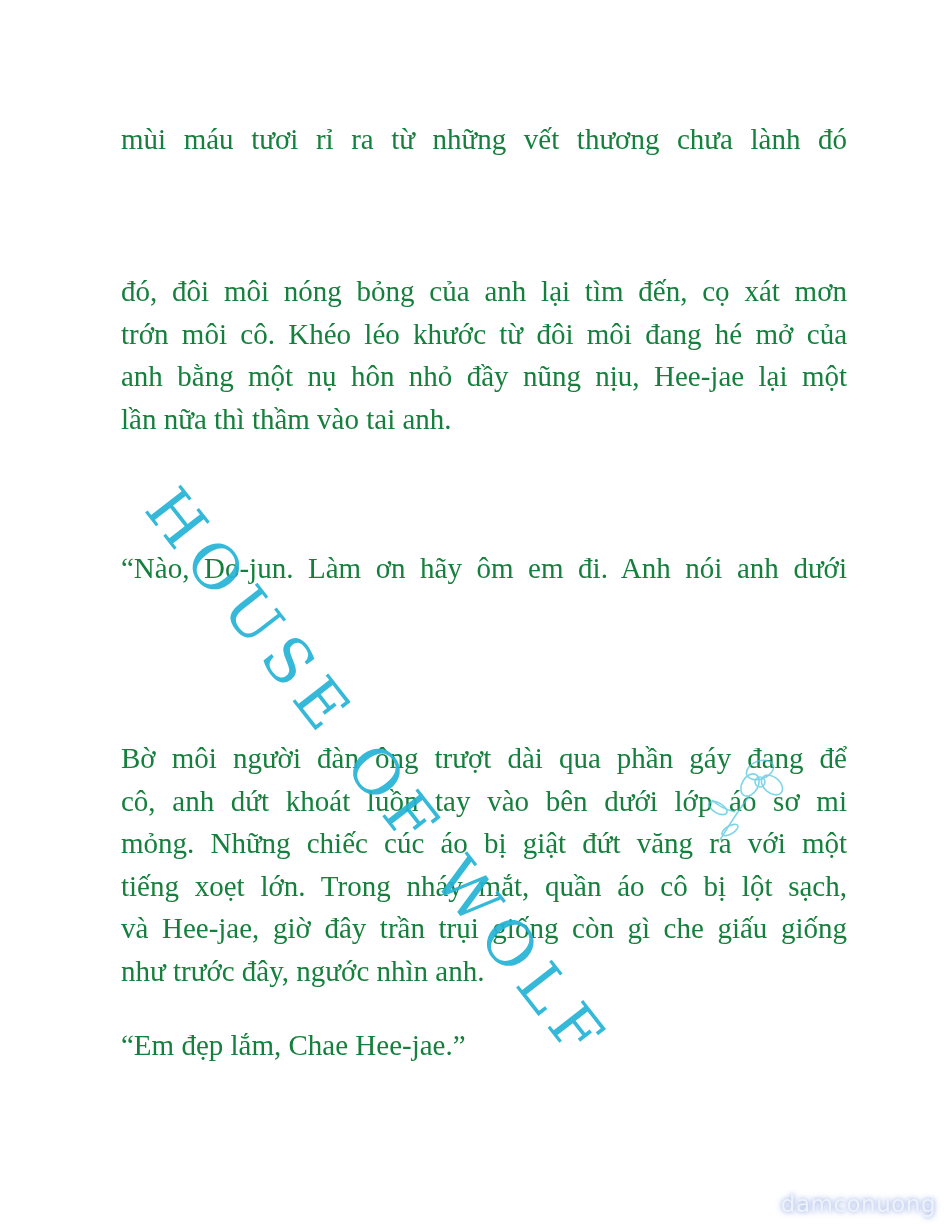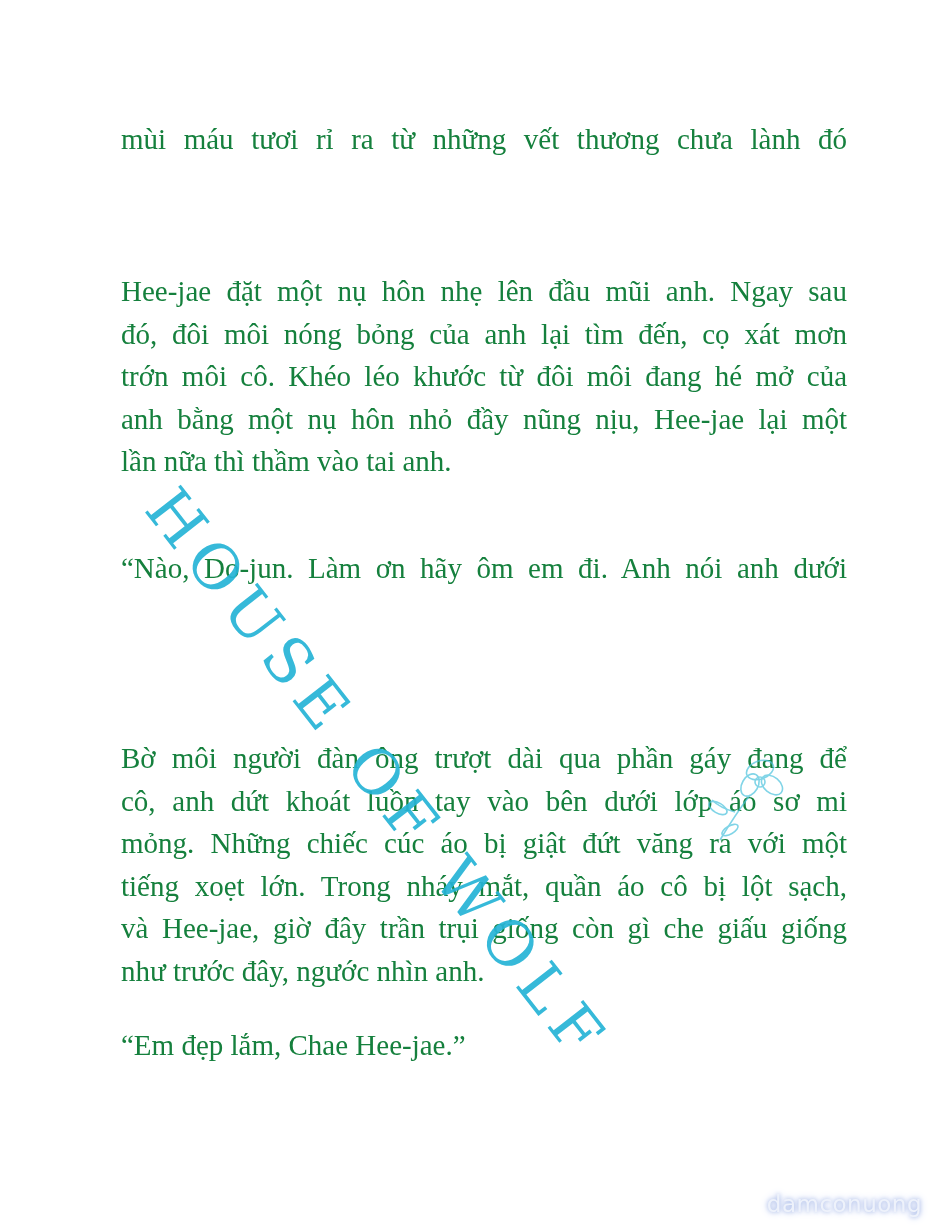--- a/index.html
+++ b/index.html
@@ -18,35 +18,34 @@
   .line { display: block; white-space: nowrap; }
   .line.justify { text-align: justify; text-align-last: justify; white-space: normal; }
   .watermark {
     position: absolute; left: 160px; top: 460px;
     font-family: "DejaVu Serif", serif; font-size: 62px; letter-spacing: 10px;
     color: #25b4d6; opacity: 0.92; transform: rotate(52deg); transform-origin: left center;
     white-space: nowrap; pointer-events: none; z-index: 2;
   }
   .flower { position: absolute; left: 690px; top: 740px; width: 100px; height: 110px; z-index: 2; opacity: 0.7; }
   .site-mark {
-    position: absolute; right: 28px; bottom: 12px;
+    position: absolute; right: 14px; bottom: 12px;
     font-family: "DejaVu Sans", sans-serif; font-size: 23px; color: #eef2fb; letter-spacing: 0.5px;
     text-shadow: 0 0 4px #9fb3e6, 0 0 8px #b9c7ee; z-index: 3;
   }
 </style>
 </head>
 <body>
 
 <div class="page">
   <div class="para" style="top:110px;">
     <span class="line justify">mùi máu tươi rỉ ra từ những vết thương chưa lành đó</span>
   </div>
 
   <div class="para" style="top:262px;">
-    <span class="line justify">Hee-jae đặt một nụ hôn nhẹ lên đầu mũi anh. Ngay sau</span>
     <span class="line justify">đó, đôi môi nóng bỏng của anh lại tìm đến, cọ xát mơn</span>
     <span class="line justify">trớn môi cô. Khéo léo khước từ đôi môi đang hé mở của</span>
     <span class="line justify">anh bằng một nụ hôn nhỏ đầy nũng nịu, Hee-jae lại một</span>
     <span class="line">lần nữa thì thầm vào tai anh.</span>
   </div>
 
   <div class="para" style="top:539px;">
     <span class="line justify">“Nào, Do-jun. Làm ơn hãy ôm em đi. Anh nói anh dưới</span>
   </div>
 

